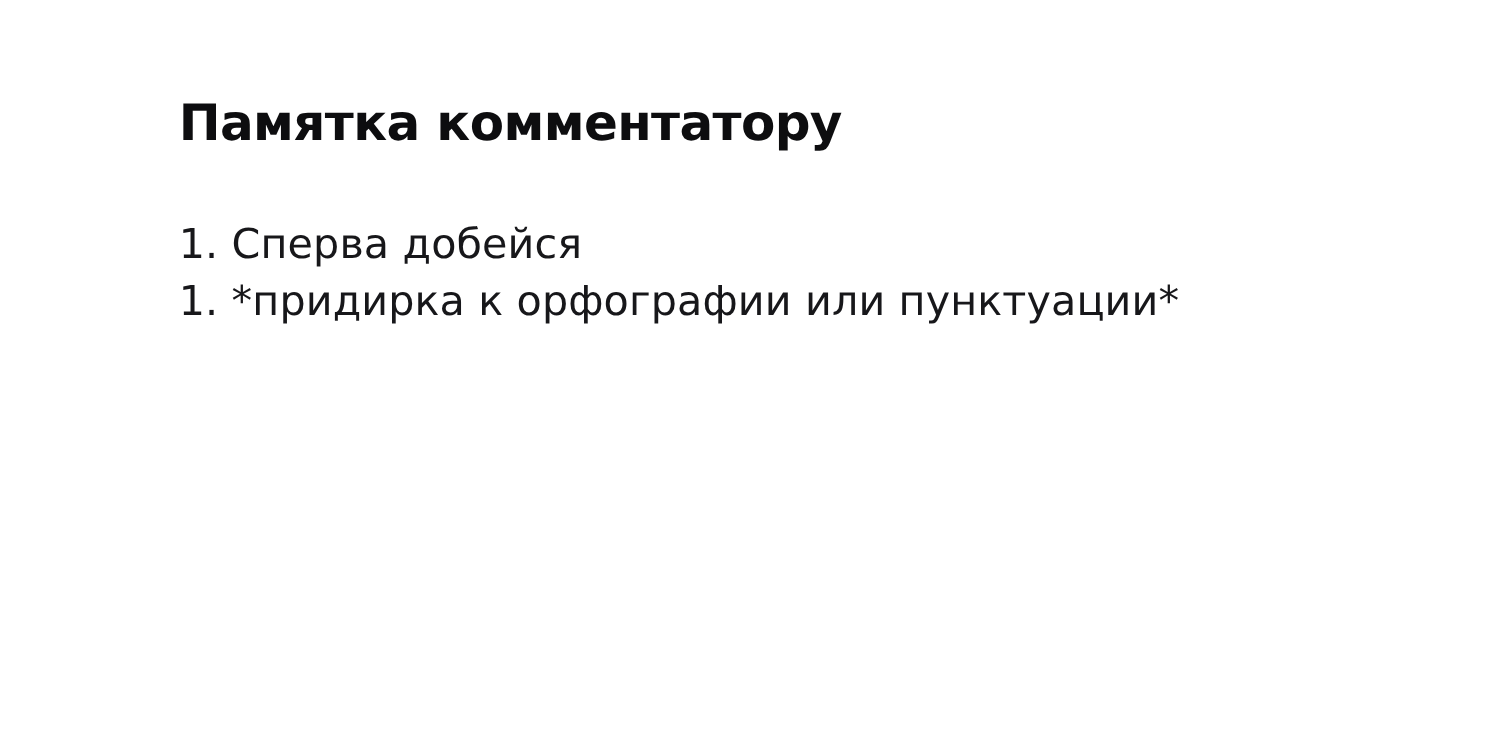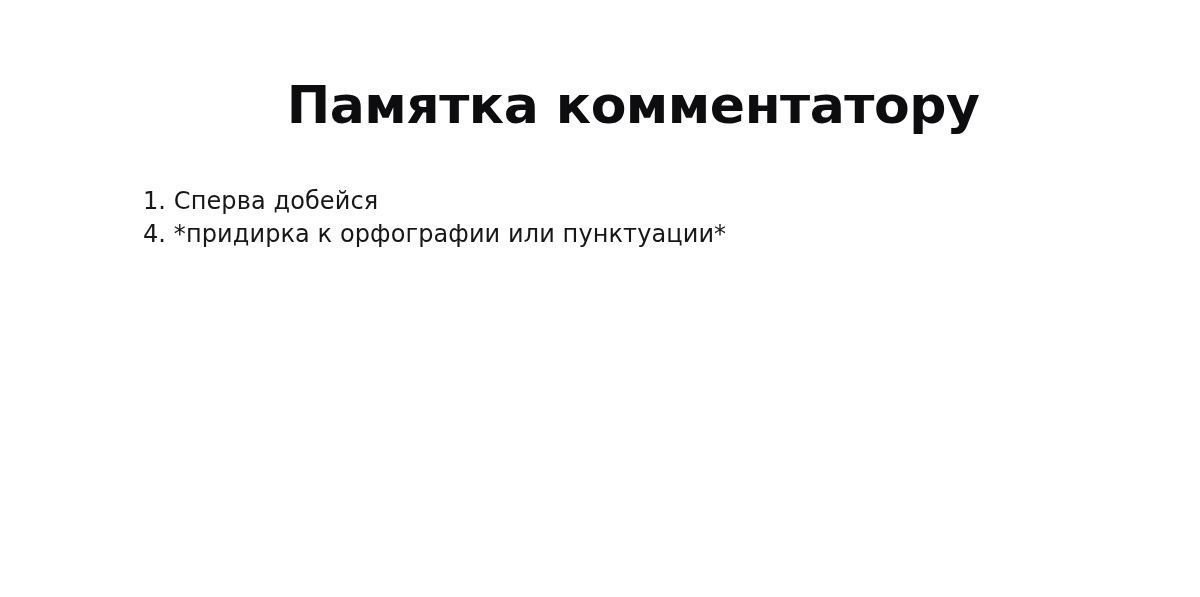--- a/index.html
+++ b/index.html
@@ -22,48 +22,47 @@
     background: #ffffff;
   }
   .slide-inner {
     position: absolute;
     left: 143px;
     top: 78px;
     width: 980px;
   }
   .slide-title {
     font-family: "DejaVu Sans", sans-serif;
-    font-size: 52px;
+    font-size: 40px;
     font-weight: 700;
     line-height: 1.05;
     letter-spacing: -0.5px;
     color: #0d0d0f;
     margin: 0 0 52px 0;
     white-space: nowrap;
-    text-align: center;
   }
   .memo-list {
     list-style: none;
     margin: 0;
     padding: 0;
   }
   .memo-item {
     font-family: "DejaVu Sans", sans-serif;
-    font-size: 24px;
+    font-size: 33px;
     font-weight: 400;
     line-height: 1.40;
     color: #17171a;
     letter-spacing: 0.1px;
     white-space: normal;
   }
 </style>
 </head>
 <body>
 
 <div class="slide">
   <div class="slide-inner">
     <h1 class="slide-title">Памятка комментатору</h1>
     <ul class="memo-list">
       <li class="memo-item">1. Сперва добейся</li>
-      <li class="memo-item">4. *придирка к орфографии или пунктуации*</li>
+      <li class="memo-item">1. *придирка к орфографии или пунктуации*</li>
     </ul>
   </div>
 </div>
 
 </body></html>

